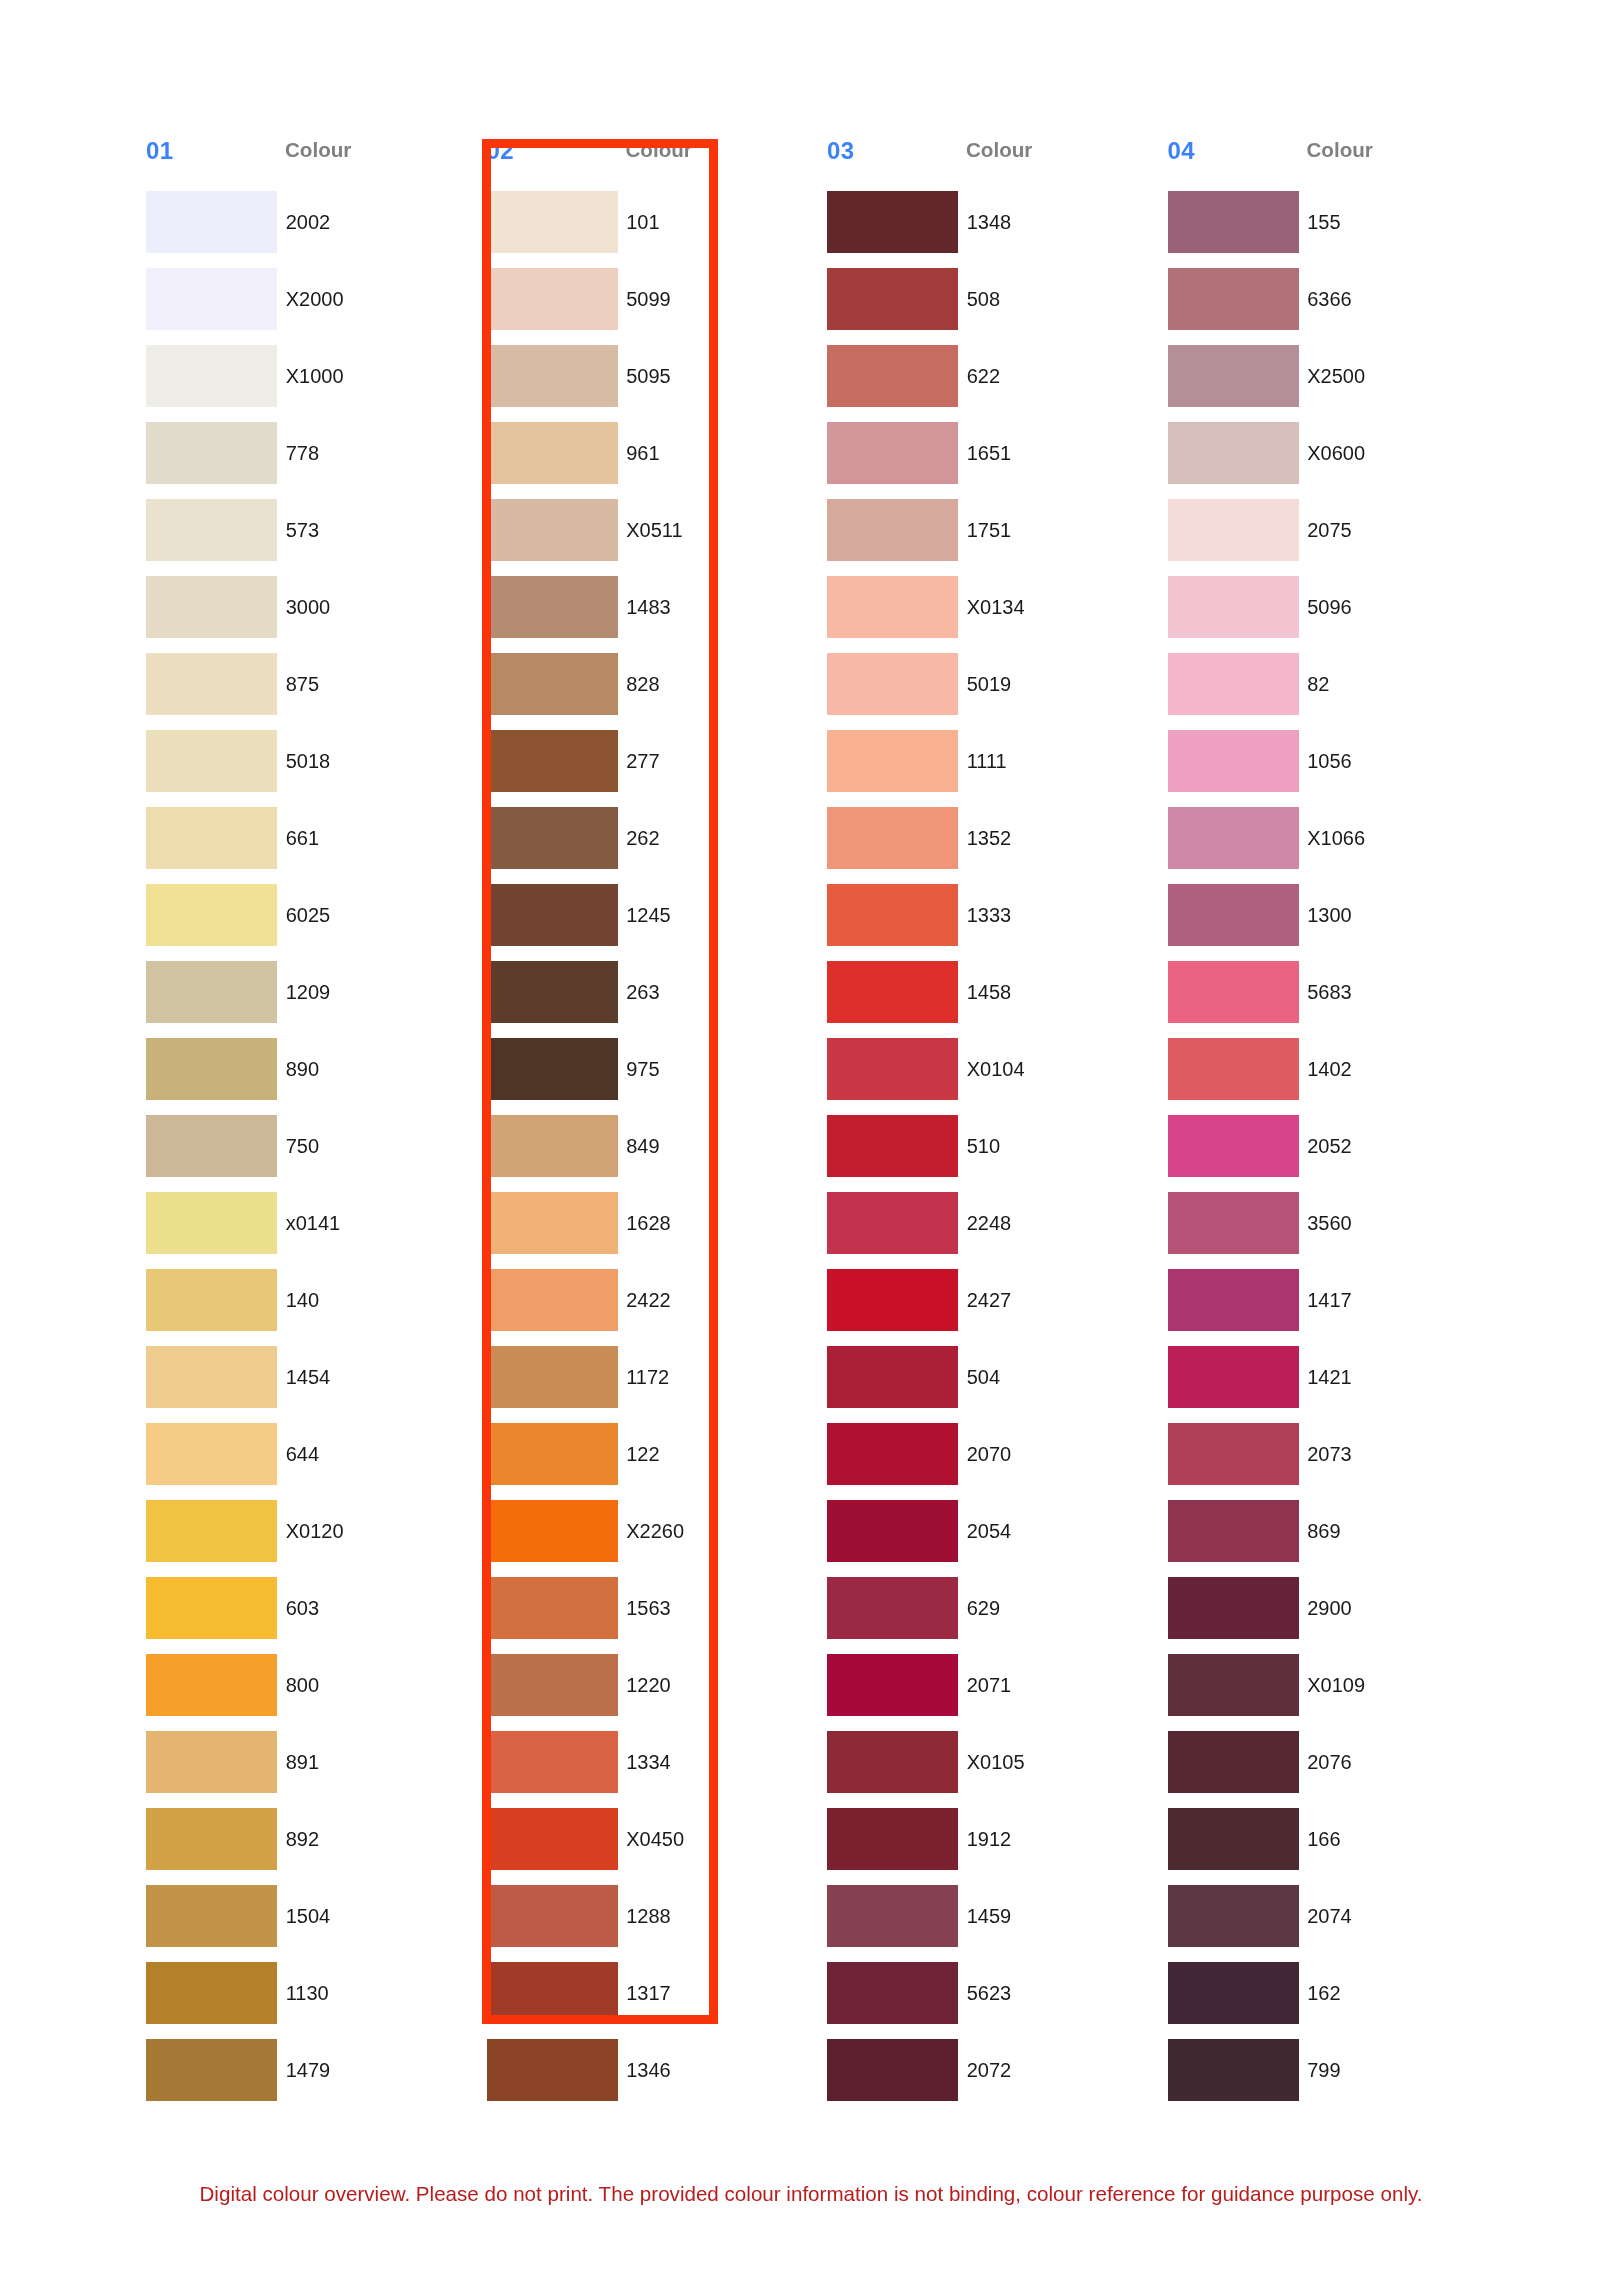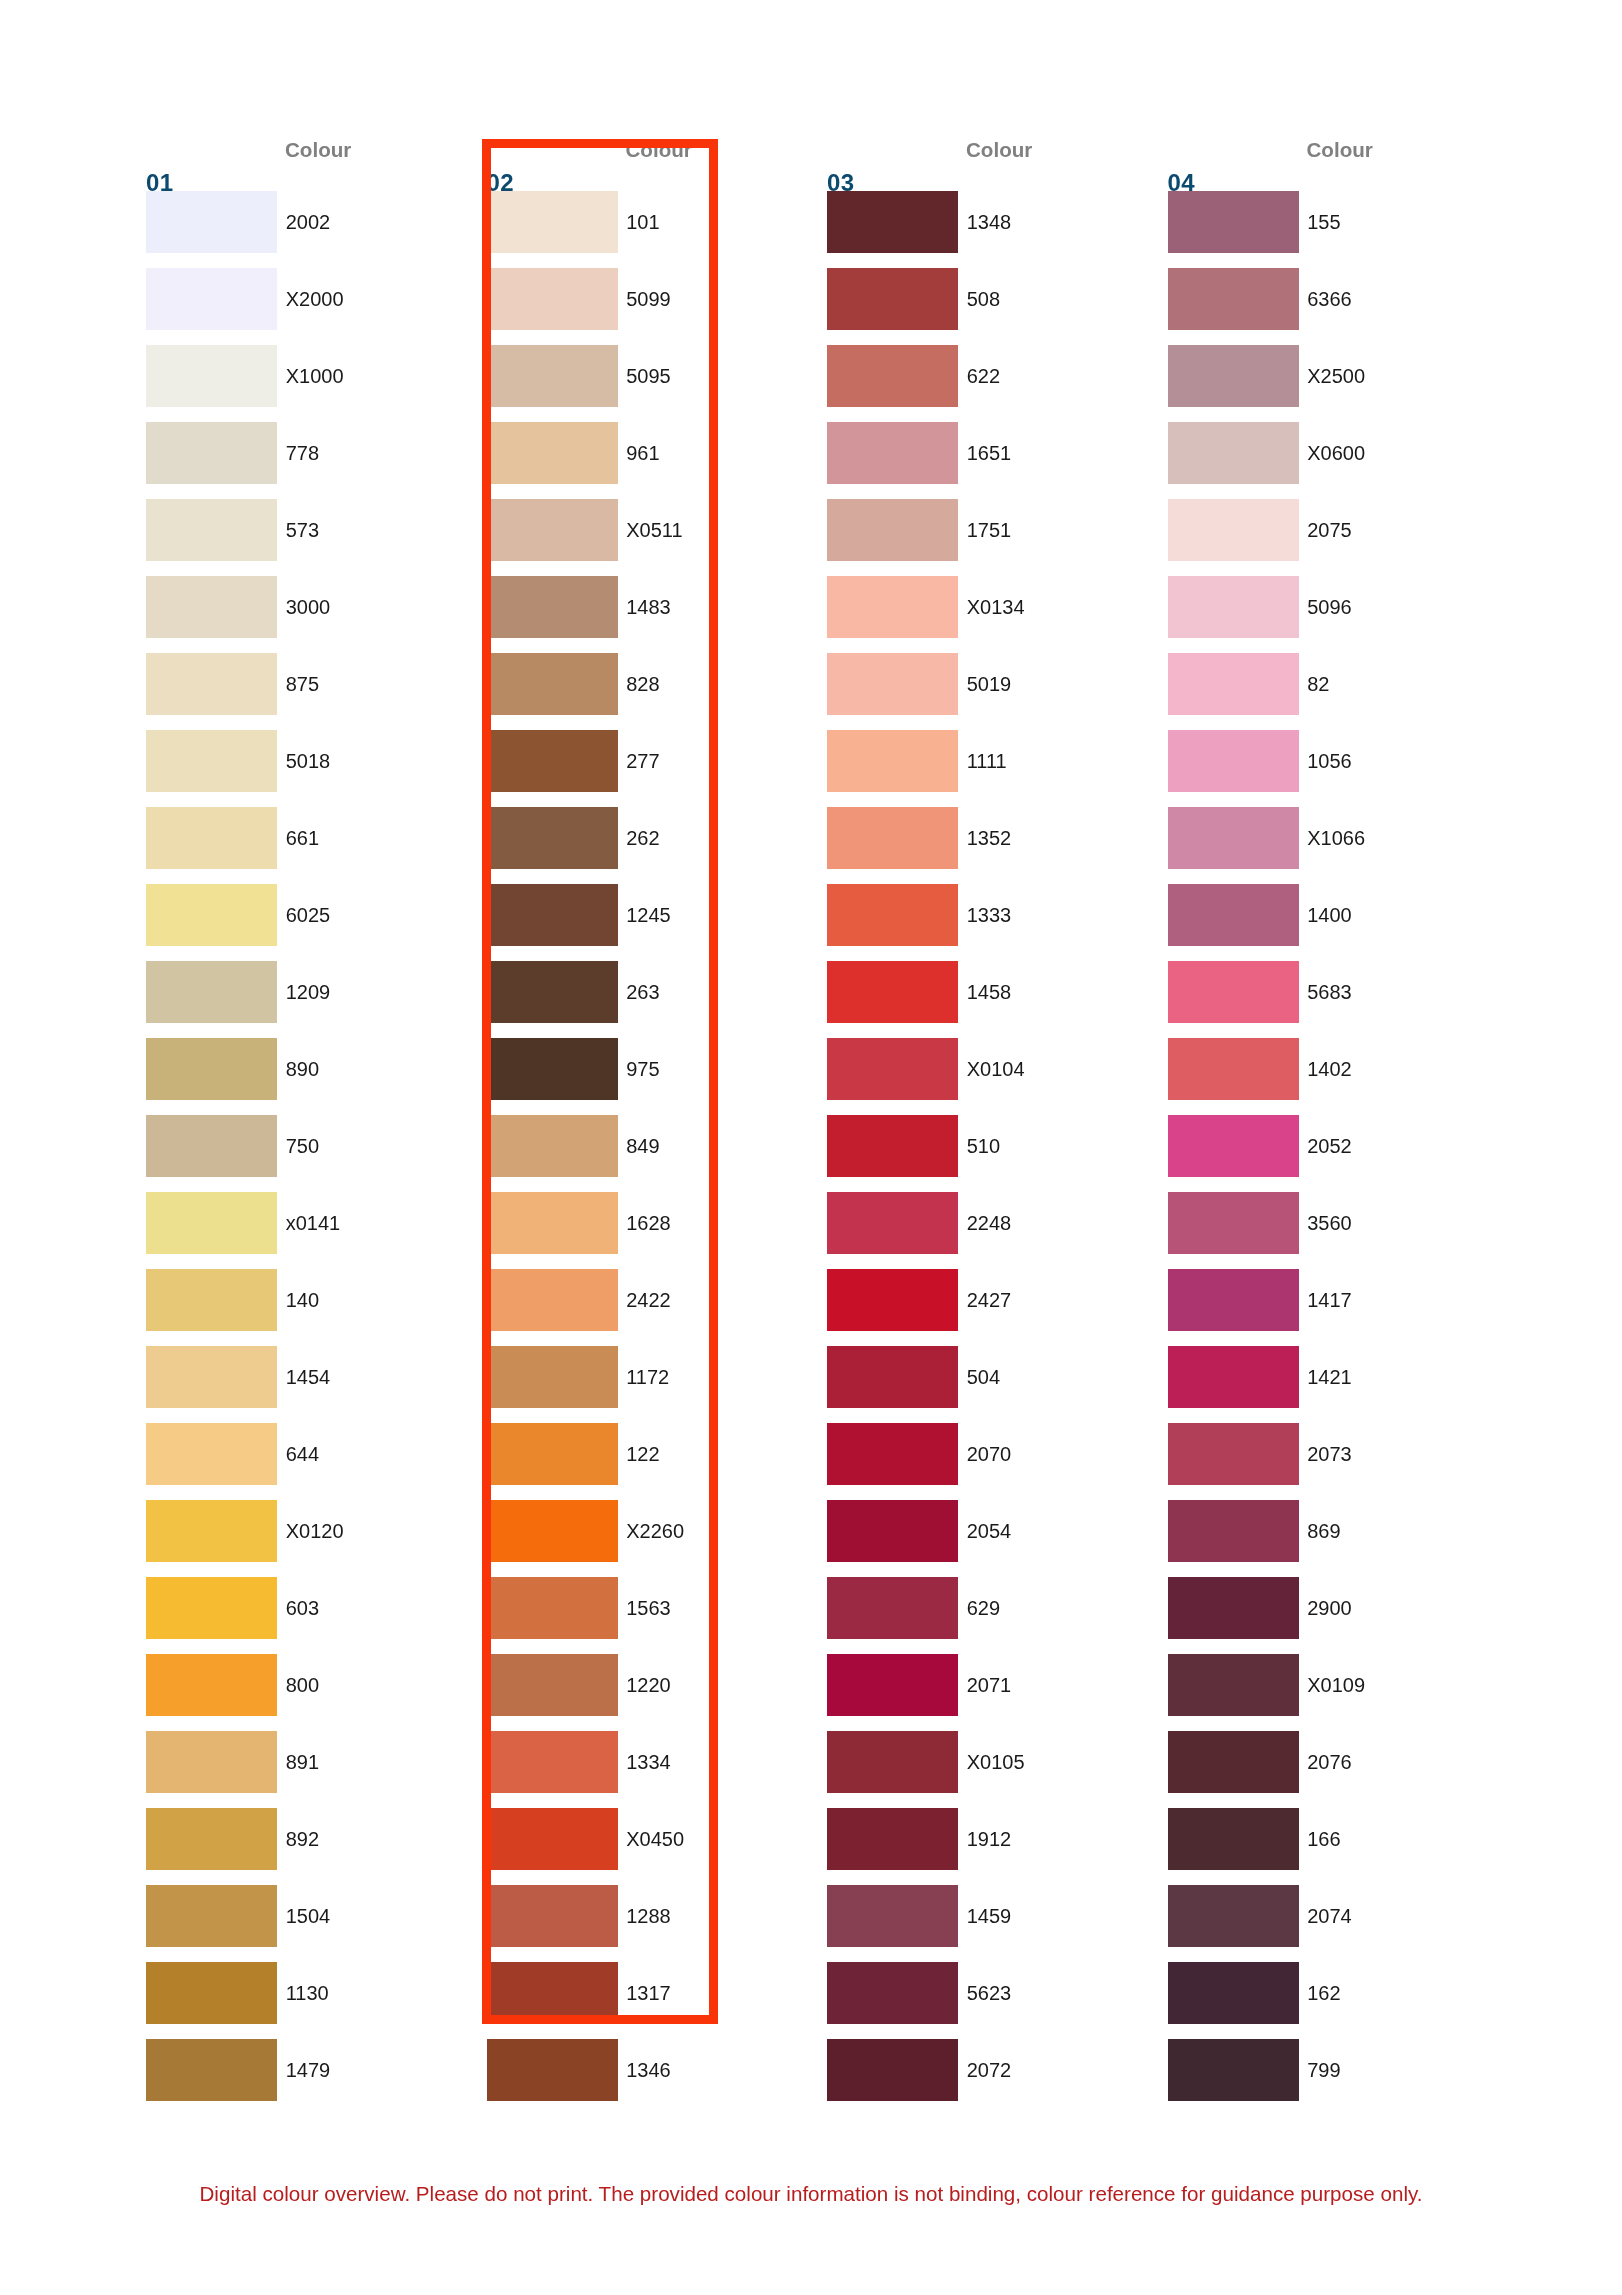--- a/index.html
+++ b/index.html
@@ -65,24 +65,23 @@
     display: flex;
     flex-direction: row;
     align-items: flex-start;
     padding-left: 11px;
     box-sizing: border-box;
   }
   .col-head .col-num {
     width: 139px;
     font-size: 24px;
     font-weight: bold;
-    color: #0c4a6e;
+    color: #3b82f6;
     letter-spacing: 0.4px;
     line-height: 1;
-    margin-top: 32px;
   }
   .col-head .col-colhdr {
     font-size: 20.6px;
     font-weight: bold;
     color: #808080;
     line-height: 1.1;
   }
 
   .swatch-list {
     display: flex;
@@ -493,21 +492,21 @@
           <div class="swatch-row">
             <div class="chip" style="background: rgb(237, 160, 192);"></div>
             <div class="chip-label">1056</div>
           </div>
           <div class="swatch-row">
             <div class="chip" style="background: rgb(207, 136, 165);"></div>
             <div class="chip-label">X1066</div>
           </div>
           <div class="swatch-row">
             <div class="chip" style="background: rgb(176, 96, 127);"></div>
-            <div class="chip-label">1400</div>
+            <div class="chip-label">1300</div>
           </div>
           <div class="swatch-row">
             <div class="chip" style="background: rgb(234, 99, 130);"></div>
             <div class="chip-label">5683</div>
           </div>
           <div class="swatch-row">
             <div class="chip" style="background: rgb(221, 93, 98);"></div>
             <div class="chip-label">1402</div>
           </div>
           <div class="swatch-row">

